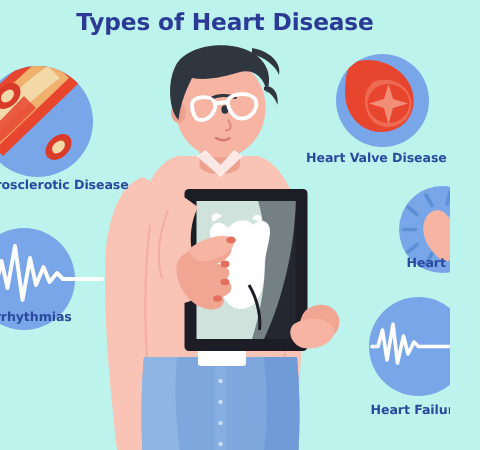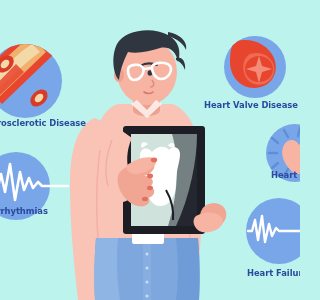--- a/index.html
+++ b/index.html
@@ -42,20 +42,21 @@
   }
   .svgwrap { position: absolute; }
   svg { display: block; overflow: visible; }
   .doctor { position: absolute; left: 0; top: 0; }
 </style>
 </head>
 <body>
 
 <div id="infographic">
 
+  <div class="title">Types of Heart Disease</div>
 
   <div class="doctor">
     <svg width="300" height="300" viewBox="0 0 300 300" aria-hidden="true">
 
       <path d="M95 118 C78 124 70 150 70 182 C70 228 74 262 78 300 L112 300 C108 258 104 214 108 180 C112 148 118 130 118 130 Z" fill="#f9c3b6"></path>
 
       <path d="M118 104 C100 110 92 134 90 168 C88 206 92 250 96 300 L196 300 C200 250 204 206 202 168 C200 134 190 110 172 104 Z" fill="#f9c3b6"></path>
 
       <path d="M133 86 L133 110 C133 118 160 118 160 110 L160 86 Z" fill="#eda18f"></path>
 

